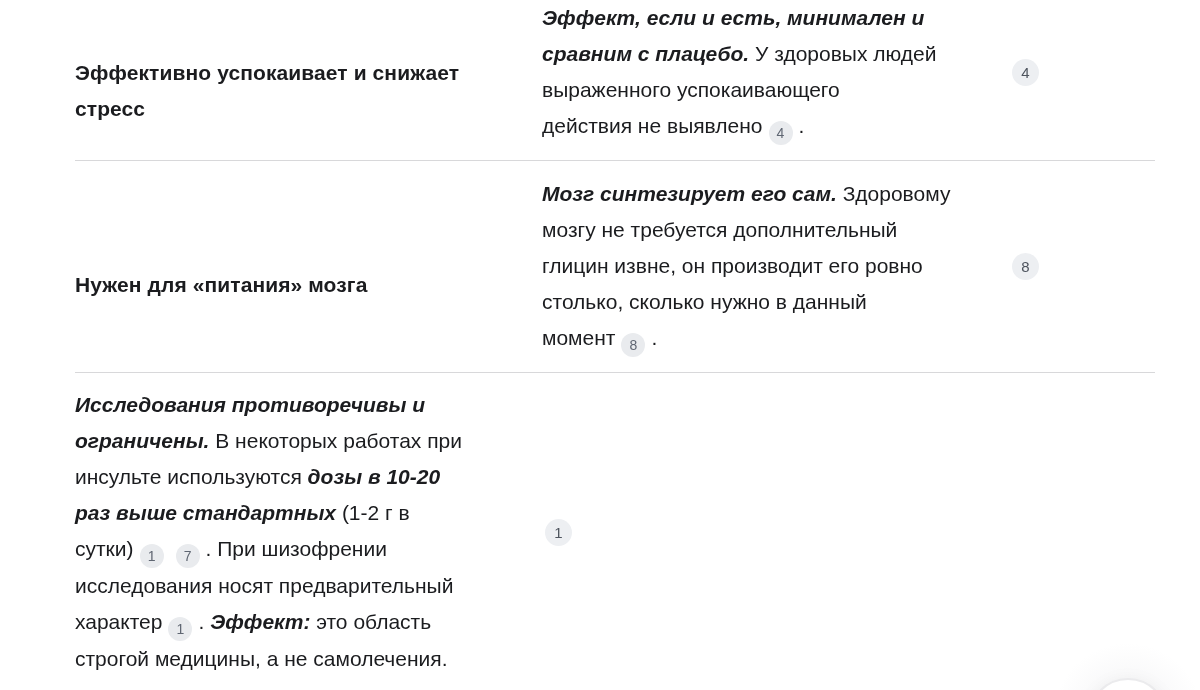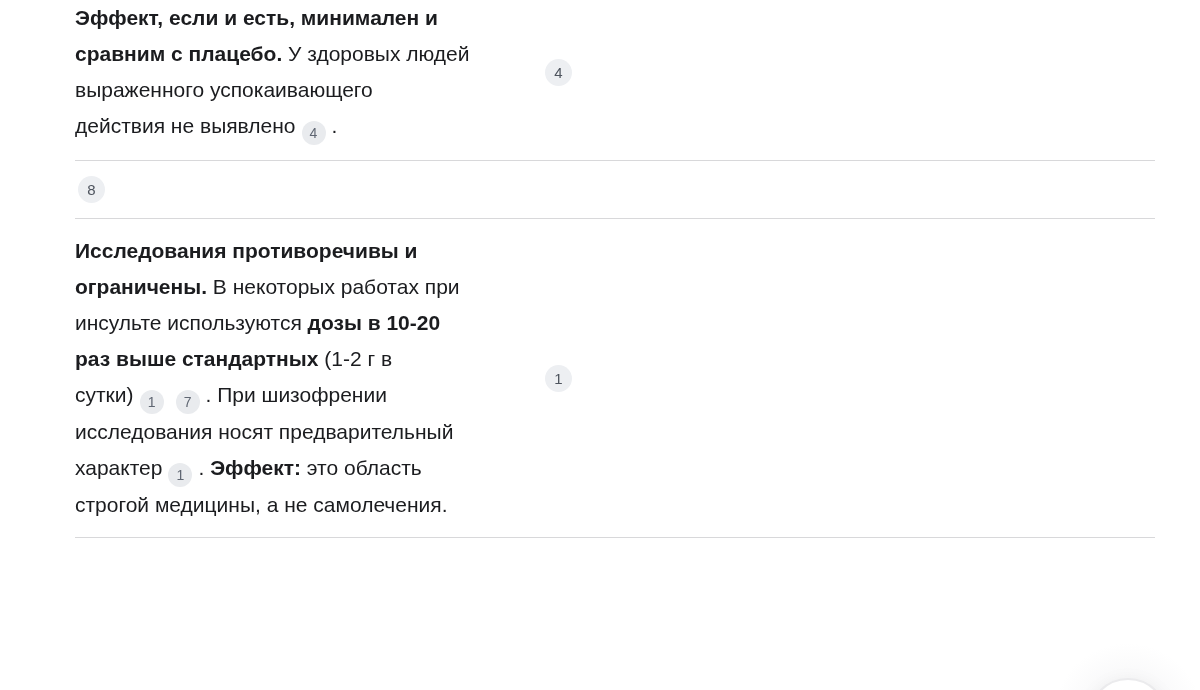--- a/index.html
+++ b/index.html
@@ -26,21 +26,21 @@
   .row:nth-child(3) { padding: 14px 0; }
   .cell {
     font-size: 21px;
     line-height: 36px;
     white-space: pre-line;
   }
   .claim-text {
     font-weight: 700;
     letter-spacing: 0.1px;
   }
-  .seg-bold { font-weight: 700; }
+  .seg-bold { font-weight: 700; font-style: italic; }
   .pill {
     display: inline-flex;
     align-items: center;
     justify-content: center;
     width: 24px; height: 24px;
     border-radius: 50%;
     background: #e9ebee;
     color: #5f6672;
     font-size: 14px;
     line-height: 1;
@@ -85,30 +85,42 @@
     box-shadow: 0 2px 18px rgba(0,0,0,0.05);
     z-index: 3;
     cursor: pointer;
   }
 </style>
 </head>
 <body>
 
 <div class="table" id="claims-table">
   <div class="row">
+    <div class="cell claim">
+      <span class="claim-text">Эффективно успокаивает и снижает
+стресс</span>
+    </div>
     <div class="cell reality"><span class="seg-bold">Эффект, если и есть, минимален и
 сравним с плацебо.</span><span class="seg"> У здоровых людей
 выраженного успокаивающего
 действия не выявлено</span><span class="pill">4</span><span class="seg">.</span></div>
     <div class="badge-wrap">
       <span class="badge">4</span>
     </div>
   </div>
 
   <div class="row">
+    <div class="cell claim">
+      <span class="claim-text">Нужен для «питания» мозга</span>
+    </div>
+    <div class="cell reality"><span class="seg-bold">Мозг синтезирует его сам.</span><span class="seg"> Здоровому
+мозгу не требуется дополнительный
+глицин извне, он производит его ровно
+столько, сколько нужно в данный
+момент</span><span class="pill">8</span><span class="seg">.</span></div>
     <div class="badge-wrap">
       <span class="badge">8</span>
     </div>
   </div>
 
   <div class="row">
     <div class="cell reality"><span class="seg-bold">Исследования противоречивы и
 ограничены.</span><span class="seg"> В некоторых работах при
 инсульте используются </span><span class="seg-bold">дозы в 10-20
 раз выше стандартных</span><span class="seg"> (1-2 г в

